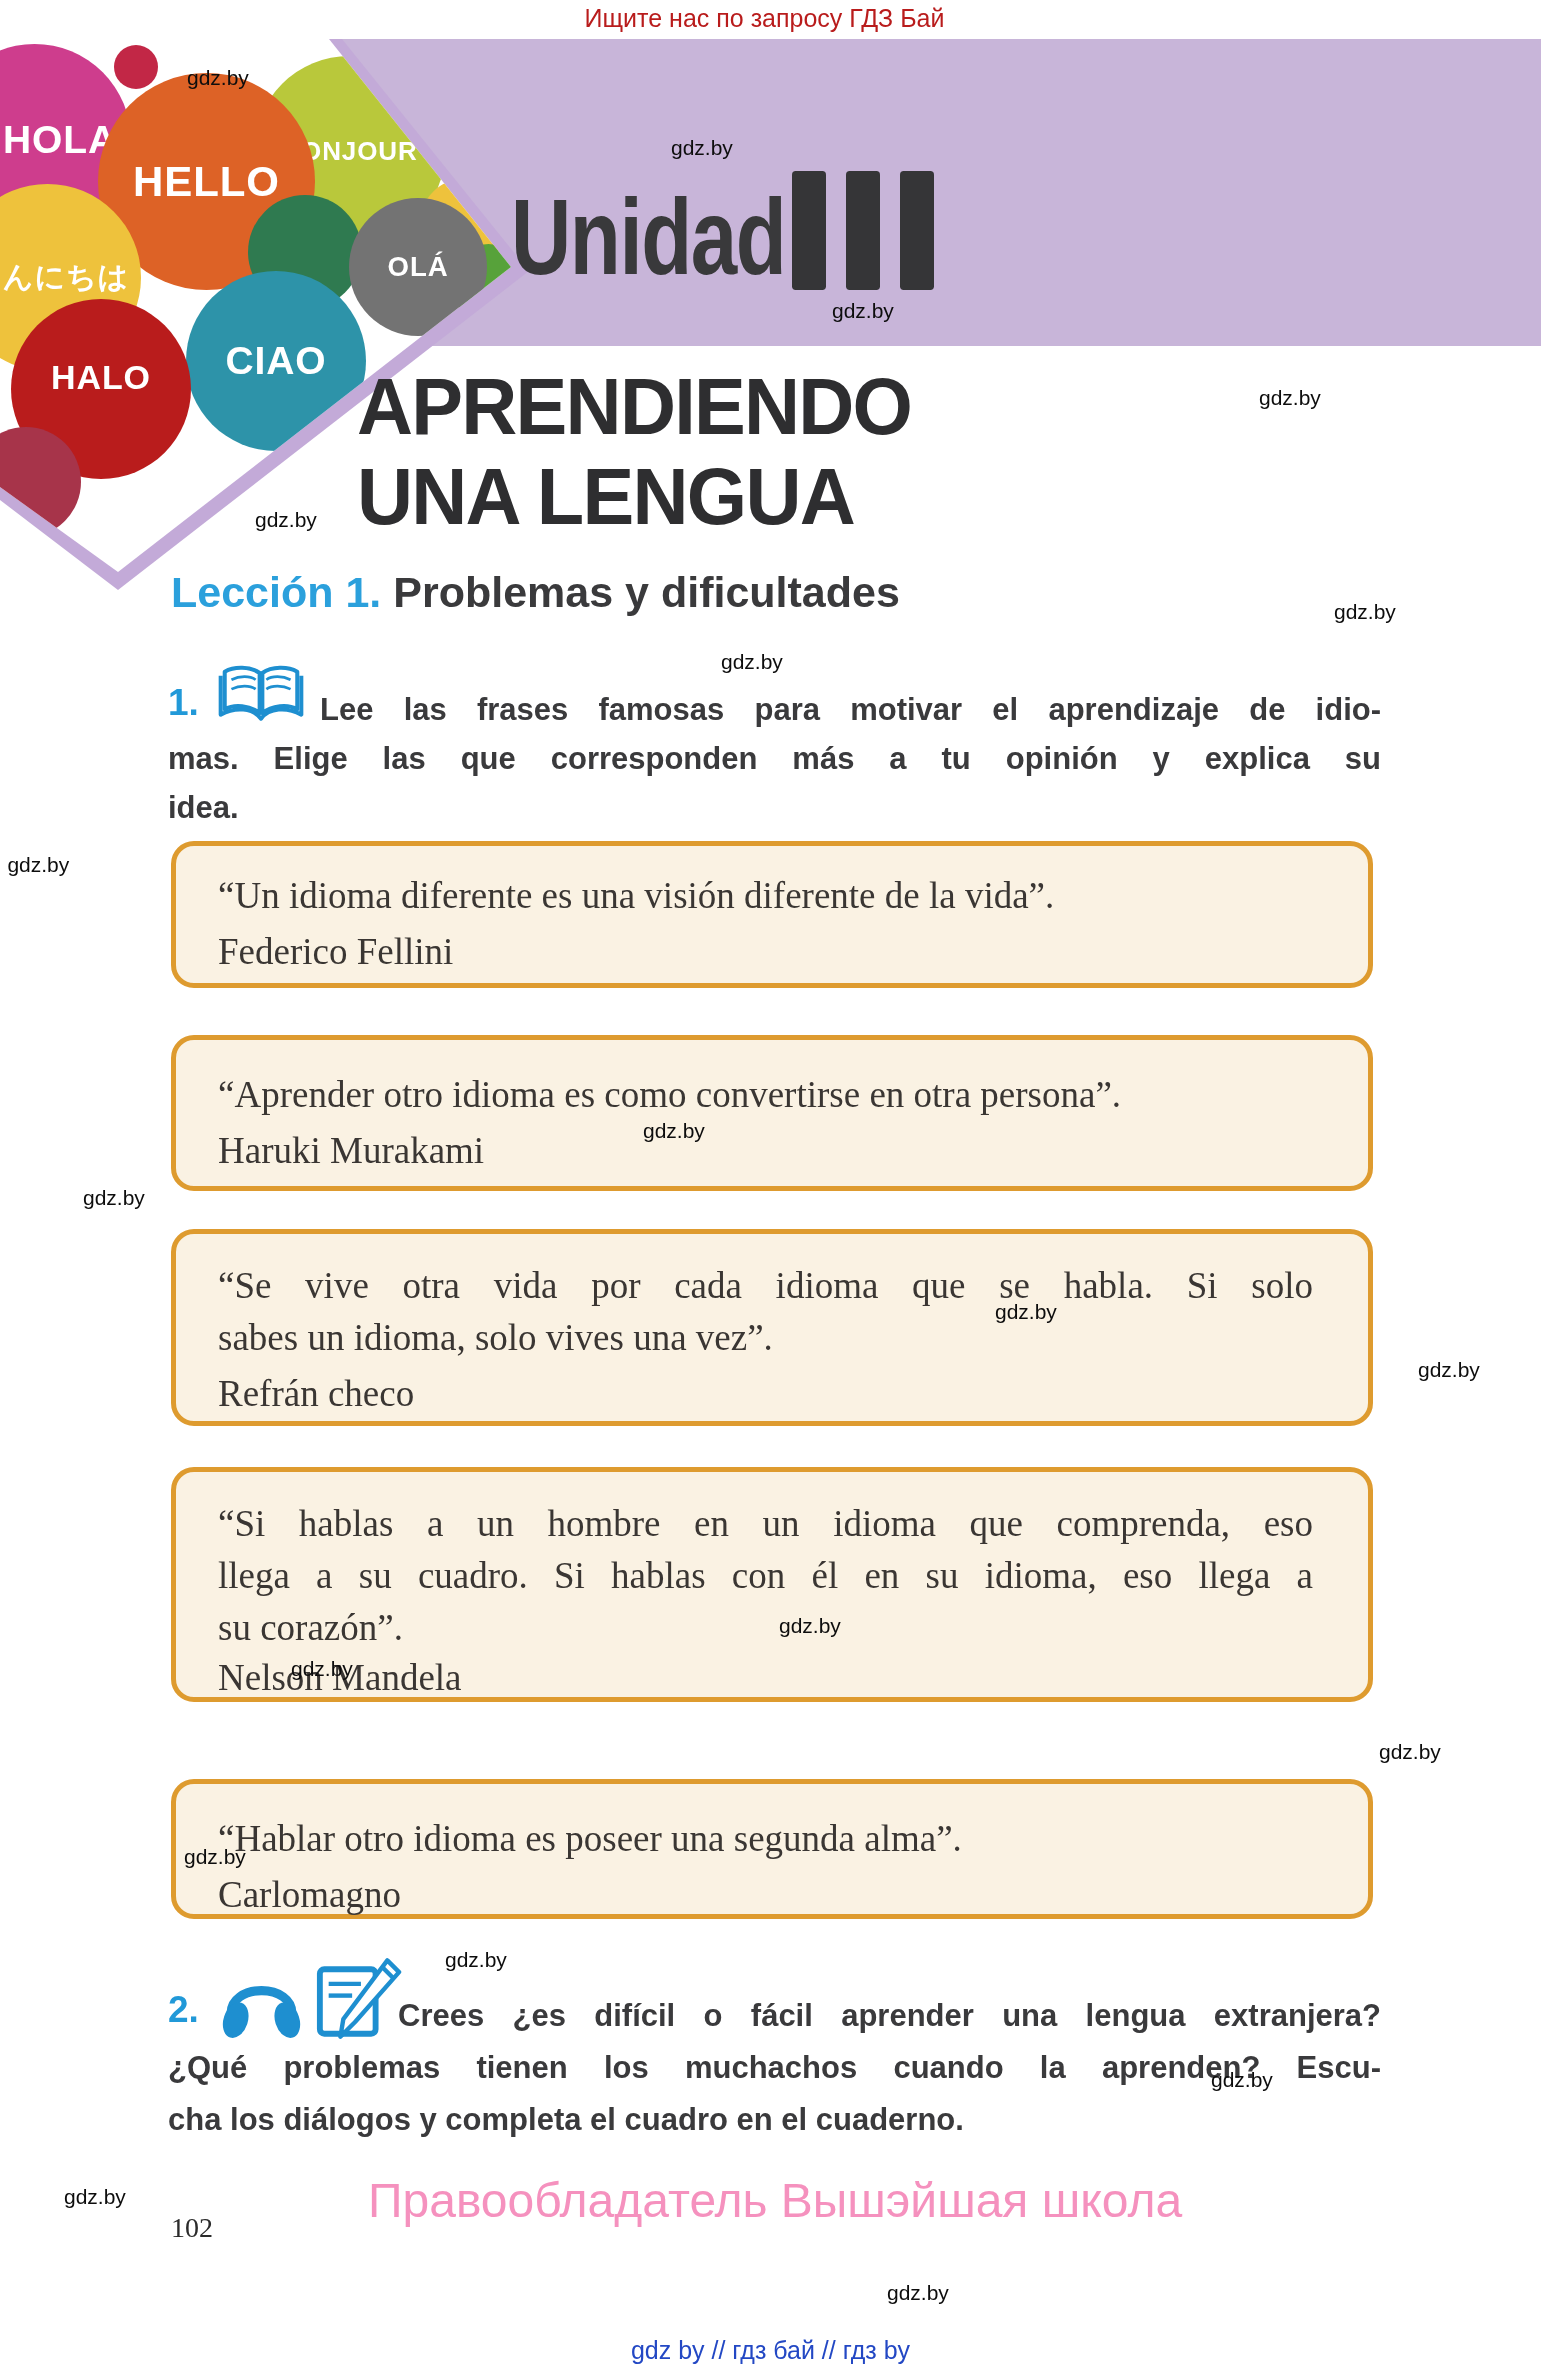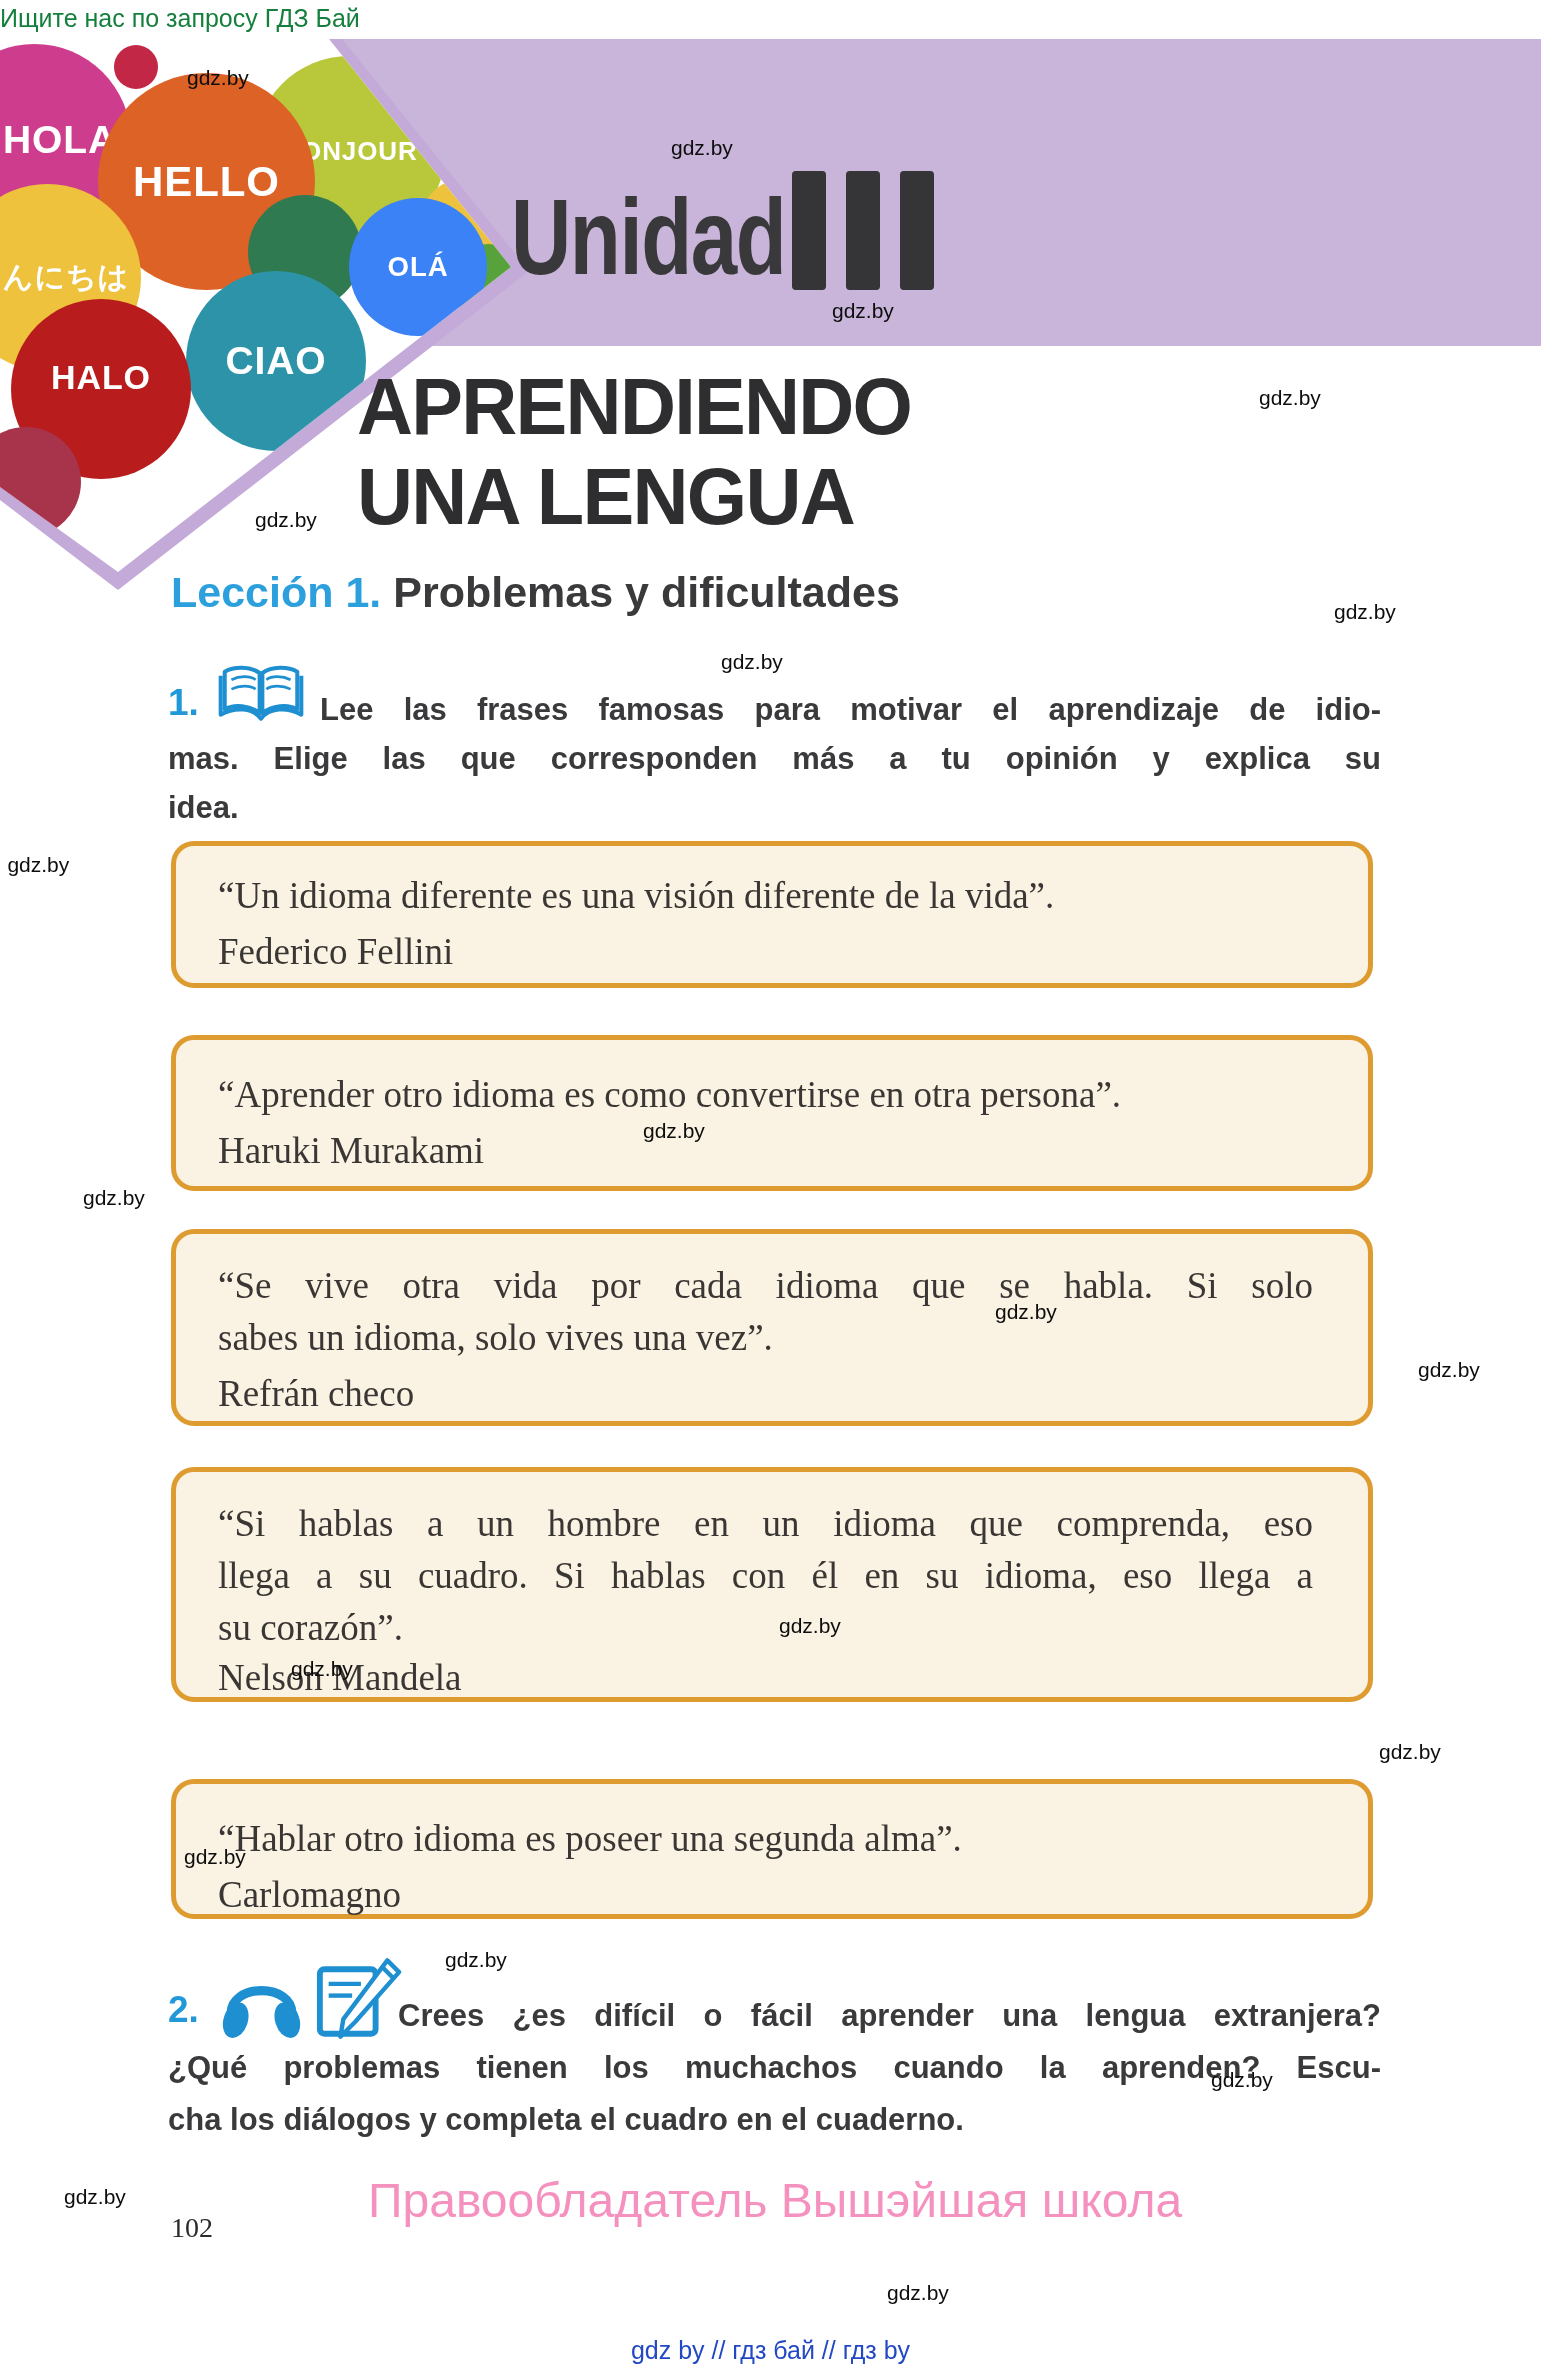--- a/index.html
+++ b/index.html
@@ -1,21 +1,21 @@
 <!DOCTYPE html>
 <html style="font-size:14.7px"><head>
 <meta charset="utf-8">
 <style>
   html,body{margin:0;padding:0;background:#ffffff;}
   .page{position:relative;width:1541px;height:2377px;background:#ffffff;overflow:hidden;
         font-family:"Liberation Sans",sans-serif;}
 
   
-  .top-notice{position:absolute;left:0;right:12px;top:3.7px;
-    font-size:25px;font-weight:500;color:#15803d;}
+  .top-notice{position:absolute;left:0;right:12px;top:3.7px;text-align:center;
+    font-size:25px;font-weight:500;color:#b91c1c;}
 
   
   .banner{position:absolute;left:0;top:39px;width:1541px;height:307px;background:#c8b5d9;}
 
   
   .collage-border{position:absolute;left:0;top:39px;width:570px;height:570px;background:#c3aad8;
     clip-path:polygon(0 0,342px 0,529px 232px,118px 551px,0 461px);}
   .collage{position:absolute;left:0;top:39px;width:570px;height:570px;background:#ffffff;
     clip-path:polygon(0 0,329px 0,511px 228px,118px 533px,0 448px);overflow:hidden;}
   .bubble{position:absolute;border-radius:50%;display:flex;align-items:center;justify-content:center;
@@ -80,21 +80,21 @@
     <div class="bubble" style="left:114px;top:5.5px;width:44px;height:44px;background:#c22746;"></div>
     <div class="bubble" style="left:254px;top:16.5px;width:191px;height:191px;background:#b9c83b;font-size:26px;">
       <span>BONJOUR</span>
     </div>
     <div class="bubble" style="left:420px;top:140px;width:88px;height:88px;background:#eec23c;"></div>
     <div class="bubble" style="left:450px;top:205px;width:77px;height:77px;background:#57a23a;"></div>
     <div class="bubble" style="left:98px;top:34px;width:217px;height:217px;background:#dd6226;font-size:42px;">
       <span>HELLO</span>
     </div>
     <div class="bubble" style="left:248px;top:156px;width:114px;height:114px;background:#2f7a50;"></div>
-    <div class="bubble" style="left:349px;top:159px;width:138px;height:138px;background:#3b82f6;font-size:27.6px;">
+    <div class="bubble" style="left:349px;top:159px;width:138px;height:138px;background:#737373;font-size:27.6px;">
       <span>OLÁ</span>
     </div>
     <div class="bubble" style="left:-46px;top:145px;width:187px;height:187px;background:#eec23c;font-size:30px;">
       <span style="margin-left:37px;">んにちは</span>
     </div>
     <div class="bubble" style="left:186px;top:232px;width:180px;height:180px;background:#2d93a9;font-size:39px;">
       <span>CIAO</span>
     </div>
     <div class="bubble" style="left:11px;top:260px;width:180px;height:180px;background:#b91c1c;font-size:34px;">
       <span style="margin-top:-23px;">HALO</span>

